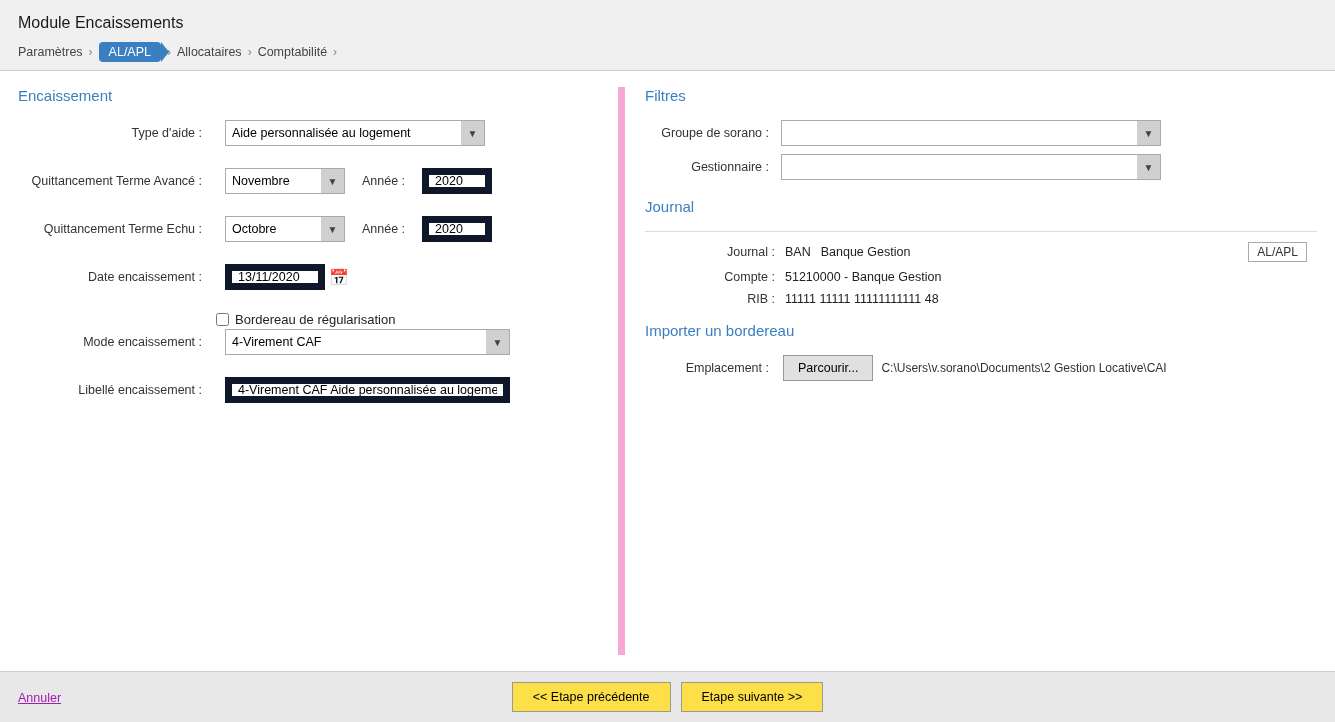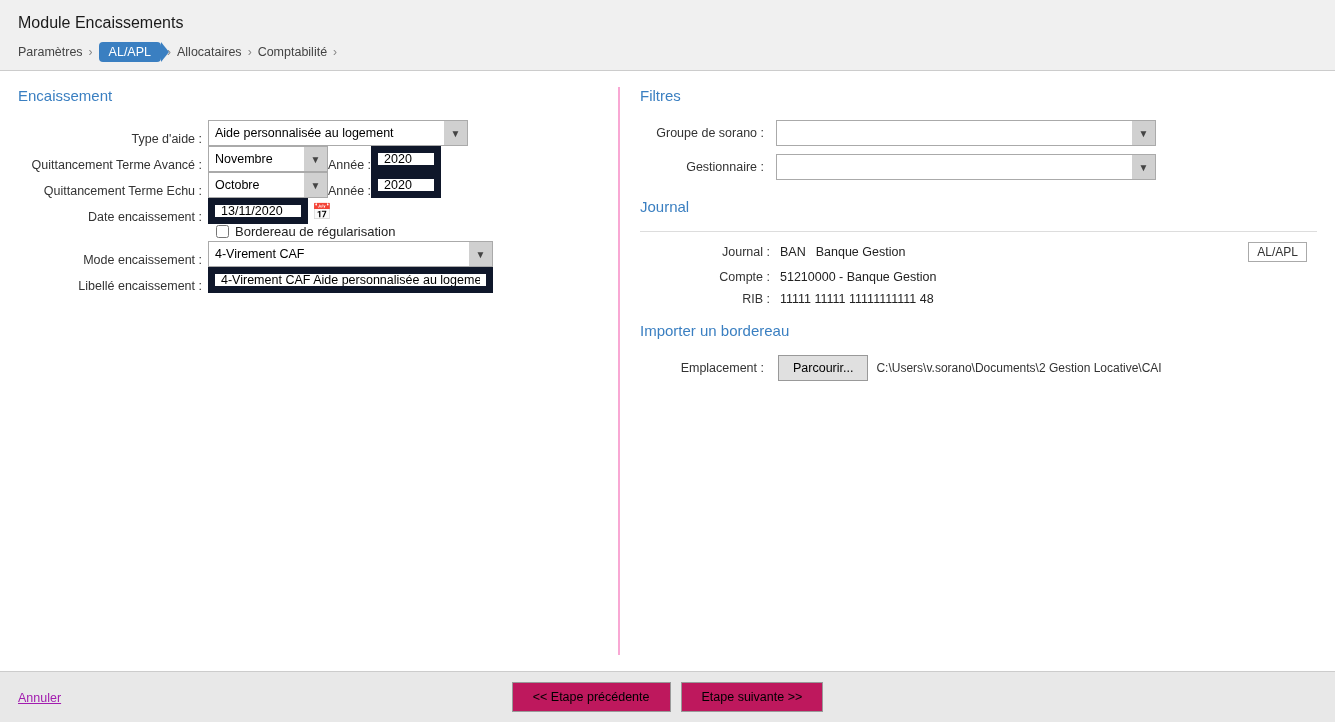--- a/index.html
+++ b/index.html
@@ -66,33 +66,33 @@
       gap: 20px;
       background: white;
       margin: 0;
     }
     .left-panel {
       flex: 0 0 580px;
     }
     .right-panel {
       flex: 1;
       padding-left: 20px;
-      border-left: 2px solid #f9a8d4;
+      border-left: 7px solid #f9a8d4;
     }
     .section-title {
       color: #3a7fc1;
       font-size: 15px;
       font-weight: 500;
       margin-bottom: 16px;
     }
     .form-row {
       display: flex;
-      align-items: flex-end;
-      margin-bottom: 0;
-      gap: 0;
+      align-items: center;
+      margin-bottom: 22px;
+      gap: 17px;
     }
     .form-label {
       text-align: right;
       min-width: 190px;
       color: #333;
       font-size: 12.5px;
       padding-right: 6px;
     }
     .form-control {
       border: 7px solid #0f172a;
@@ -269,21 +269,21 @@
     }
     .annuler-link {
       color: #a21caf;
       text-decoration: underline;
       cursor: pointer;
       font-size: 12.5px;
       background: none;
       border: none;
     }
     .footer-btn {
-      background: #be185d;
+      background: #fde047;
       border: 1px solid #999;
       padding: 5px 20px;
       font-size: 12.5px;
       cursor: pointer;
       height: 30px;
     }
     .label-annee {
       font-size: 12.5px;
       color: #333;
     }

